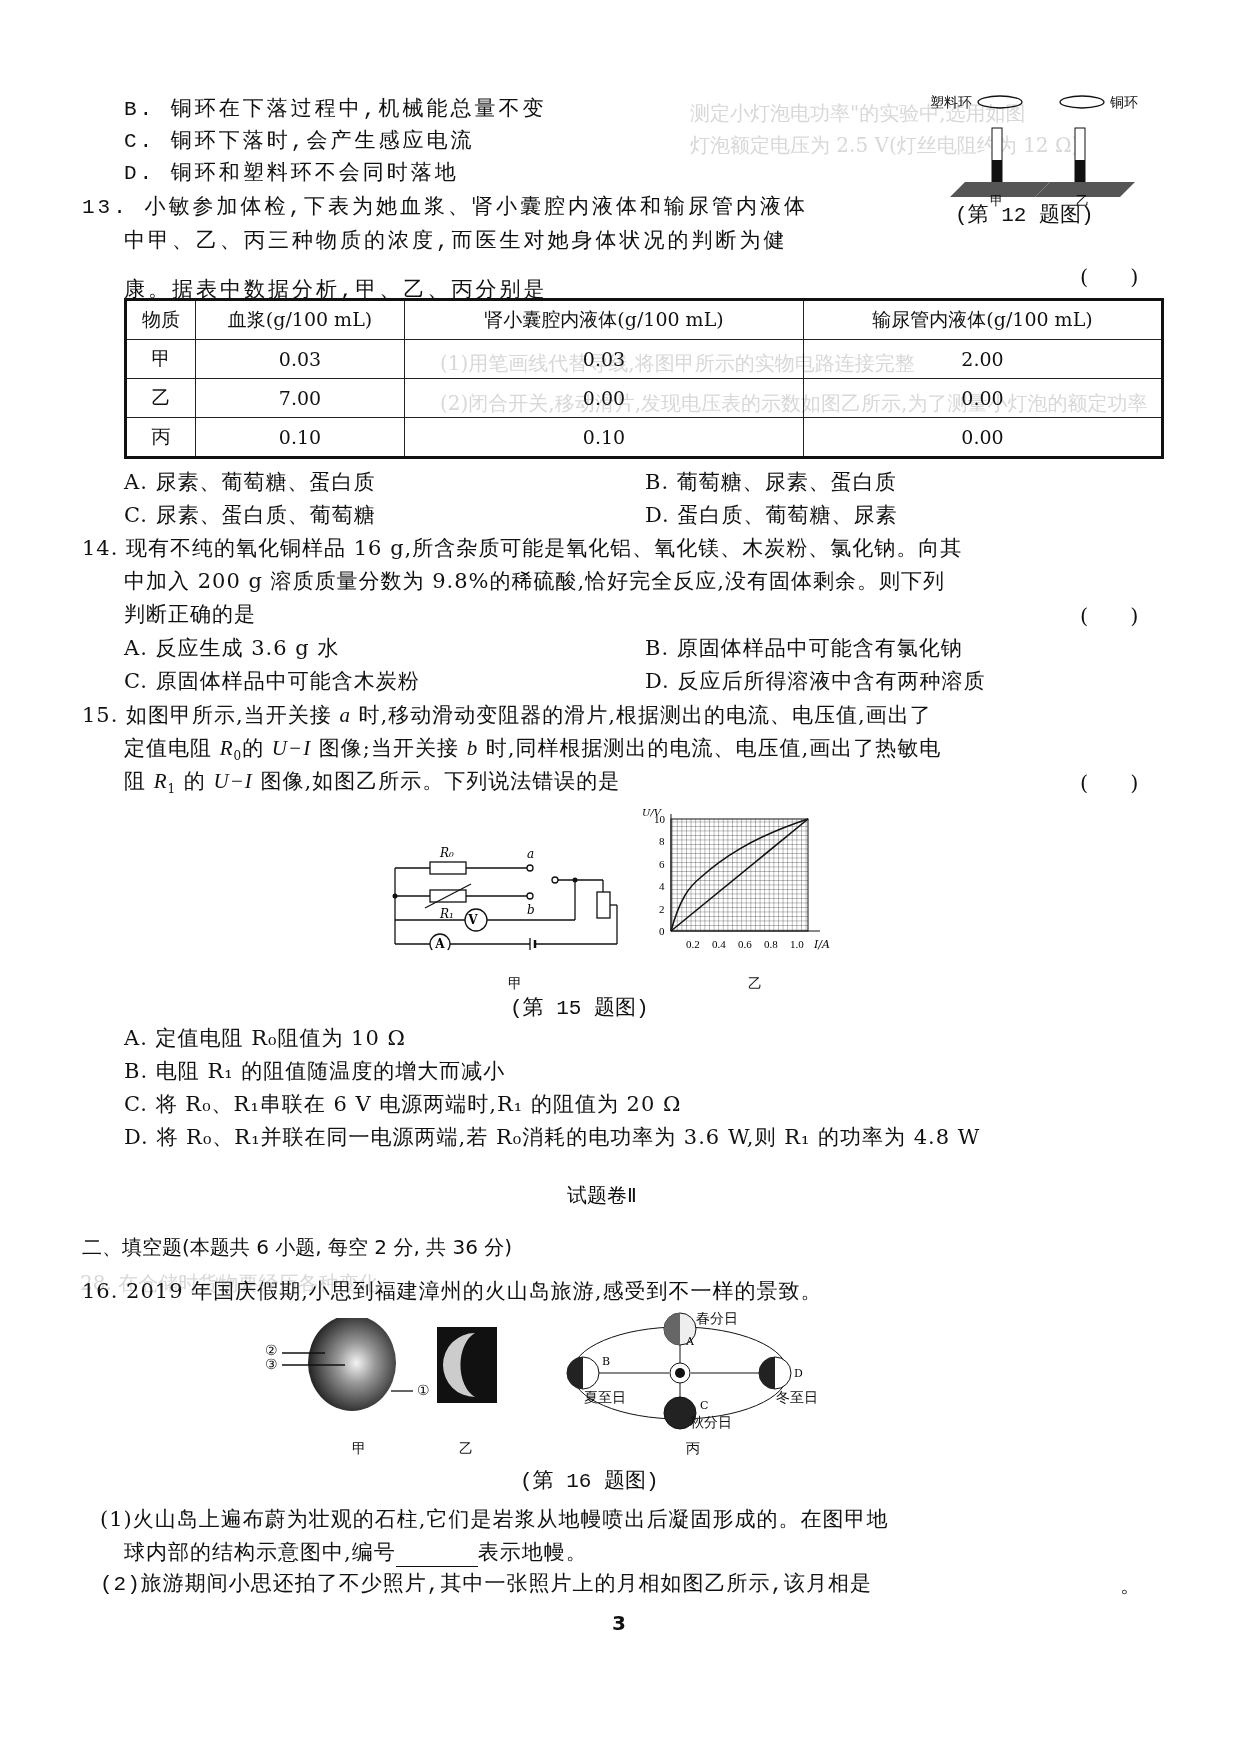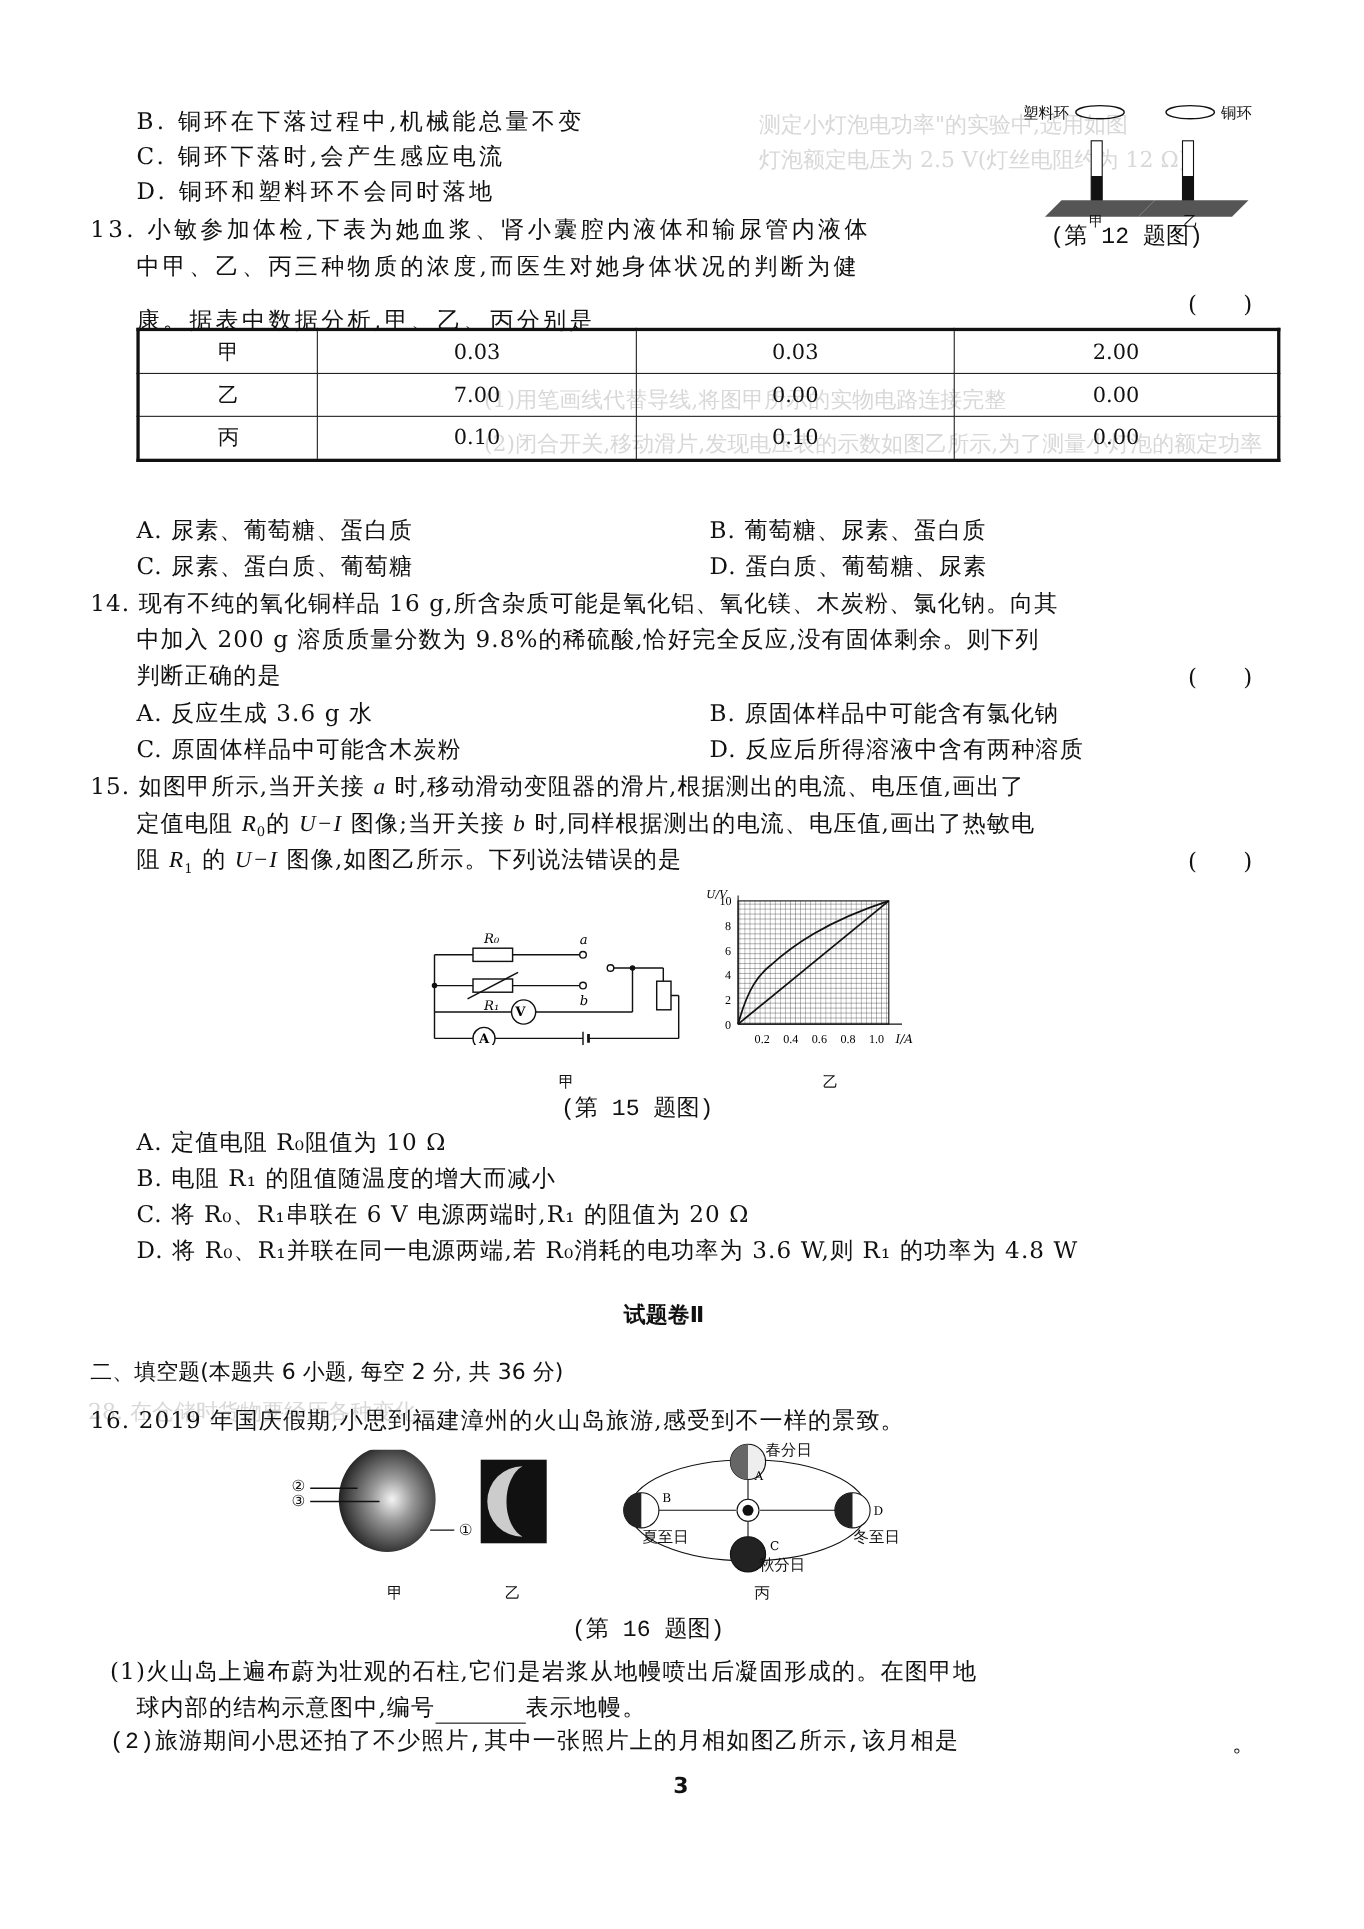--- a/index.html
+++ b/index.html
@@ -2,37 +2,37 @@
 <html><head>
 <meta charset="utf-8">
 <style>
   html, body { margin:0; padding:0; }
   body {
     width:1240px; height:1754px; position:relative; overflow:hidden;
     background:#ffffff; color:#111;
     font-family:"DejaVu Serif", "Liberation Serif", serif;
   }
   .line { position:absolute; font-size:21px; line-height:30px; white-space:nowrap; letter-spacing:1px; }
-  .wide { letter-spacing:3px; }
+  .wide { letter-spacing:3px;font-family:Liberation Mono, monospace; }
   .paren { position:absolute; font-size:21px; }
   i.v { font-style:italic; font-family:"Liberation Serif", serif; }
   sub { font-size:12px; }
   .ghost { position:absolute; color:#d8d8d8; font-size:20px; white-space:nowrap; }
 
   table.q13 {
     position:absolute; left:124px; top:298px; width:1040px;
     border-collapse:collapse; border:3px solid #111; font-size:19px;
   }
   table.q13 td, table.q13 th { border:1.5px solid #222; height:38px; text-align:center; font-weight:normal; padding:0 4px; }
   table.q13 th { height:38px; }
 
   .caption { position:absolute; font-size:21px; white-space:nowrap;font-family:Liberation Mono, monospace; }
   .small-label { position:absolute; font-size:14px; }
   .page-num { position:absolute; left:612px; top:1611px; font-size:20px; font-weight:bold; font-family:"DejaVu Sans", sans-serif; }
-  .section-title { position:absolute; font-weight:bold; font-family:"DejaVu Sans", sans-serif; font-size:20px; }
+  .section-title { position:absolute; font-weight:normal; font-family:"DejaVu Sans", sans-serif; font-size:20px; }
   .blank { display:inline-block; width:82px; border-bottom:1.5px solid #111; height:20px; vertical-align:bottom; }
 </style>
 </head>
 <body>
 
 <div class="ghost" style="left:690px;top:100px;">测定小灯泡电功率"的实验中,选用如图</div>
 <div class="ghost" style="left:690px;top:132px;">灯泡额定电压为 2.5 V(灯丝电阻约为 12 Ω)</div>
 <div class="ghost" style="left:440px;top:350px;">(1)用笔画线代替导线,将图甲所示的实物电路连接完整</div>
 <div class="ghost" style="left:440px;top:390px;">(2)闭合开关,移动滑片,发现电压表的示数如图乙所示,为了测量小灯泡的额定功率</div>
 <div class="ghost" style="left:80px;top:1270px;">28. 在仓储时货物要经历各种变化...</div>
@@ -59,20 +59,26 @@
 </div>
 <div class="caption" style="left:955px;top:200px;">(第 12 题图)</div>
 
 <div class="line wide" style="left:82px;top:193px;">13. 小敏参加体检,下表为她血浆、肾小囊腔内液体和输尿管内液体</div>
 <div class="line wide" style="left:124px;top:227px;">中甲、乙、丙三种物质的浓度,而医生对她身体状况的判断为健</div>
 <div class="line wide" style="left:124px;top:276px;">康。据表中数据分析,甲、乙、丙分别是</div>
 <div class="paren" style="left:1080px;top:263px;">(　　)</div>
 
 <table class="q13">
   <tbody>
+      <tr>
+    <th style="width:60px">物质</th>
+    <th style="width:200px">血浆(g/100 mL)</th>
+    <th style="width:390px">肾小囊腔内液体(g/100 mL)</th>
+    <th>输尿管内液体(g/100 mL)</th>
+  </tr>
   <tr>
     <td>甲</td>
     <td>0.03</td>
     <td>0.03</td>
     <td>2.00</td>
   </tr>
   <tr>
     <td>乙</td>
     <td>7.00</td>
     <td>0.00</td>

